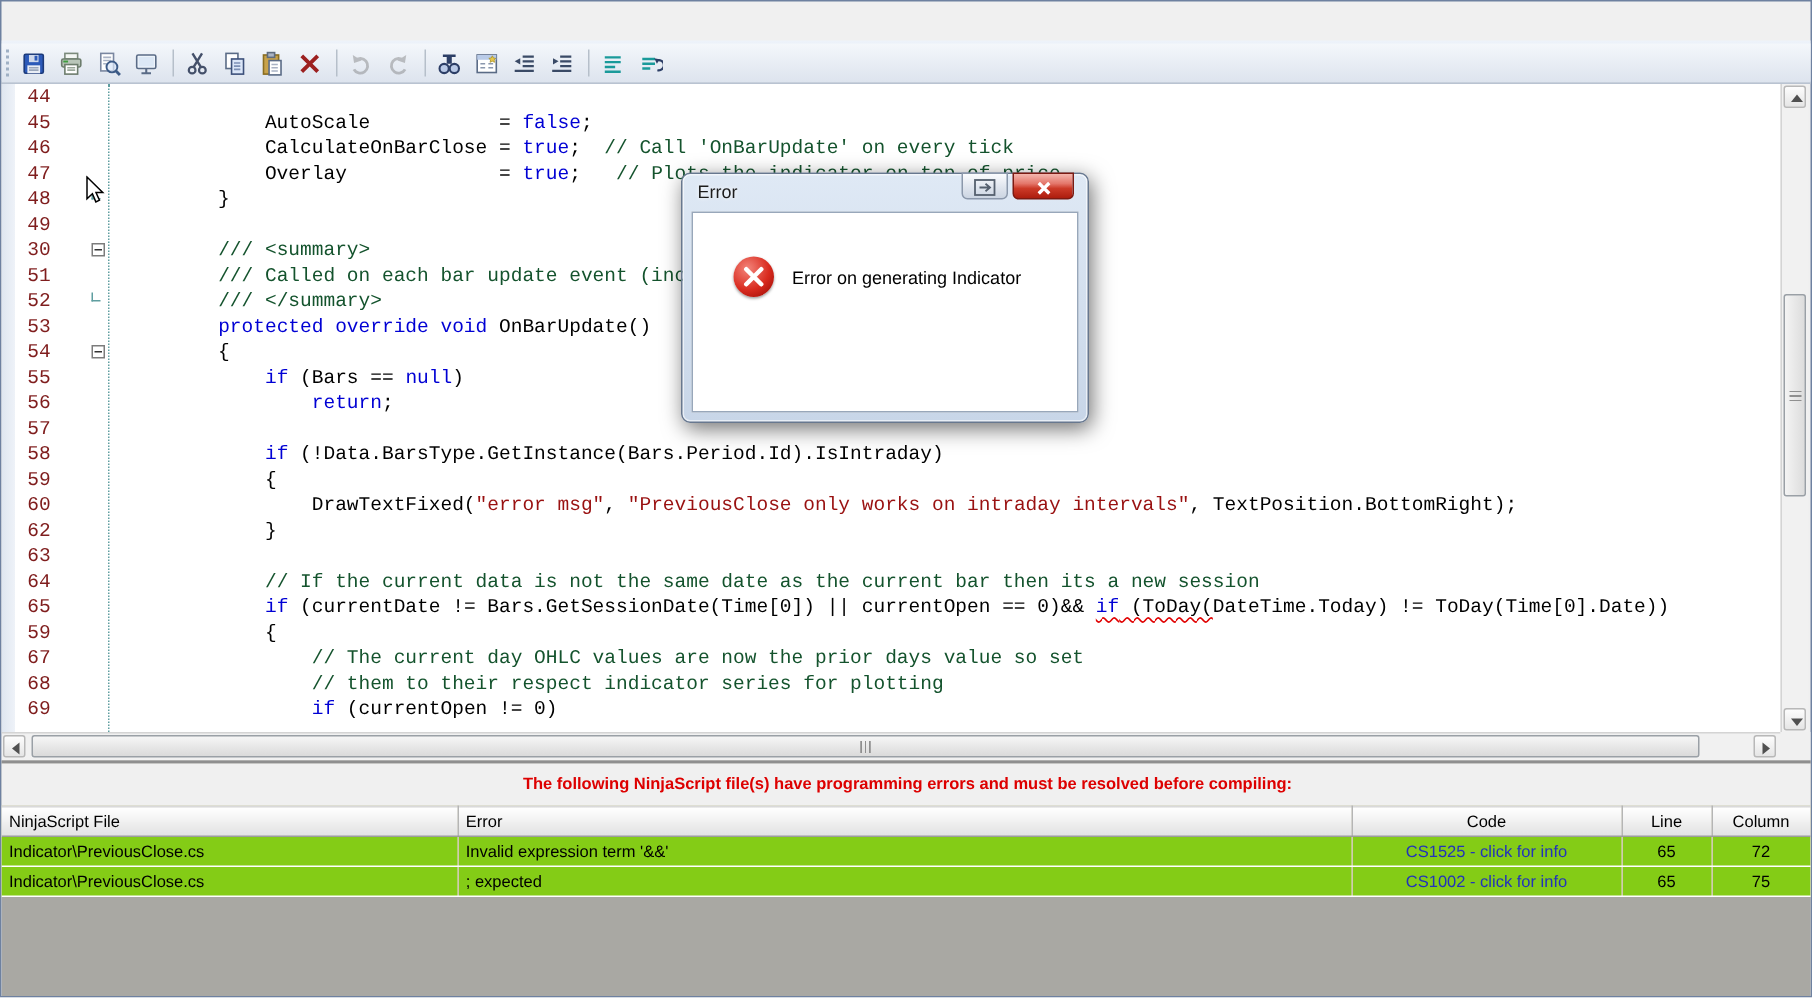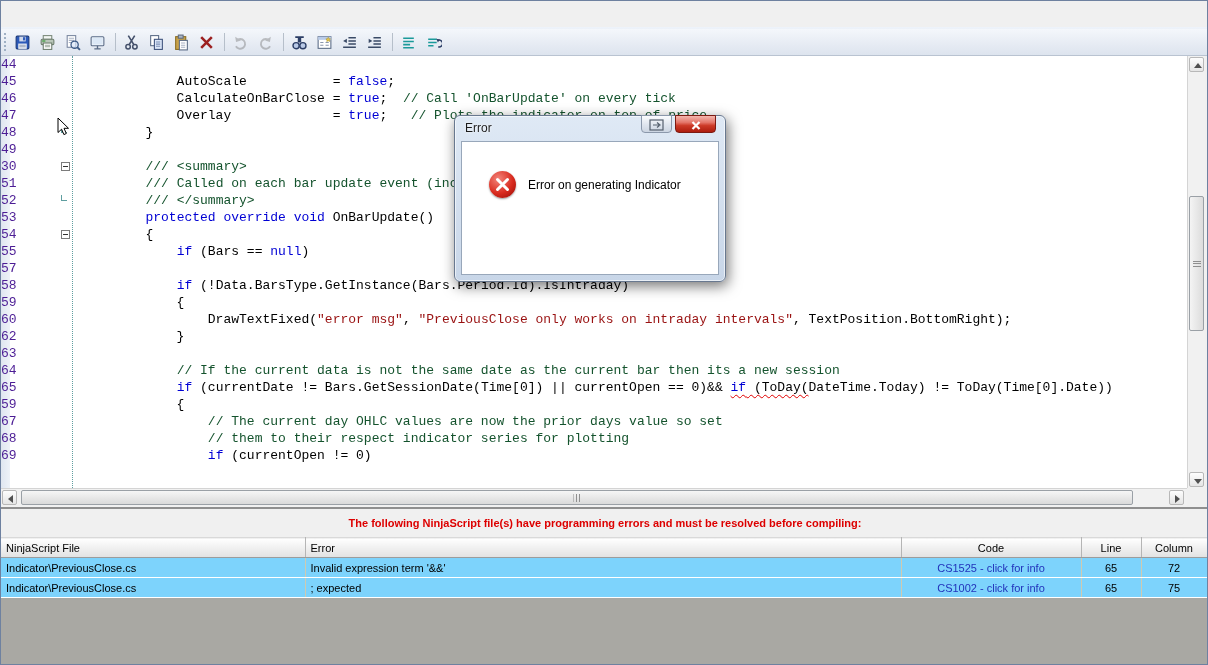--- a/index.html
+++ b/index.html
@@ -25,21 +25,21 @@
   .tb-btn svg { display:block; }
   .tb-btn.disabled { opacity:.4; filter:grayscale(1); }
   .tb-sep { width:1px; height:18px; background:#b6bfca; margin:0 4px; }
 
   
   .editor { position:absolute; left:0; top:55px; width:1186px; height:432px; background:#fff; overflow:hidden; }
   .edge-strip { position:absolute; left:0; top:0; width:9px; height:432px; background:linear-gradient(90deg,#dfe6f0,#eef2f8); }
   .dotline { position:absolute; left:71px; top:0; height:432px; width:0; border-left:1px dotted #5f9ea0; }
   .code-lines { position:absolute; left:0; top:0; }
   .codeline { height:17px; line-height:17px; white-space:pre; font-family:"Liberation Mono","DejaVu Sans Mono",monospace; font-size:13px; }
-  .lnum { display:inline-block; width:58px; padding-right:8px; text-align:left; color:#4c1d95; }
+  .lnum { display:inline-block; width:58px; padding-right:8px; text-align:center; color:#7f1d1d; }
   .foldcell { display:inline-block; width:24px; position:relative; vertical-align:top; height:17px; }
   .foldbox { position:absolute; left:2px; top:4px; width:9px; height:9px; background:#fff; border:1px solid #7c7c7c; }
   .foldbox i { position:absolute; left:1px; right:1px; top:3px; height:1px; background:#333; }
   .foldend { position:absolute; left:2px; top:3px; width:6px; height:6px; border-left:1px solid #5f9ea0; border-bottom:1px solid #5f9ea0; }
   .tk-k { color:#0000d4; }
   .tk-c { color:#14532d; }
   .tk-s { color:#991111; }
   .tk-sq { text-decoration-line:underline; text-decoration-style:wavy; text-decoration-color:#e00000; text-underline-offset:3px; text-decoration-thickness:1px; }
   .mouse-cursor { position:absolute; left:56px; top:61px; z-index:20; }
 
@@ -56,21 +56,21 @@
   .grip.h { width:7px; height:8px; background:repeating-linear-gradient(90deg,#8f8f8f 0 1px,transparent 1px 3px); }
 
   
   .bottom-panel { position:absolute; left:0; top:506px; width:1208px; height:159px; background:#a9a8a3; border-top:2px solid #8f8f8f; }
   .panel-msg { height:28px; background:#f0f0f0; display:flex; align-items:center; justify-content:center;
     font-size:11px; font-weight:bold; color:#dd0000; }
   .etable { width:1206px; border-collapse:collapse; table-layout:fixed; background:#faf7cf; font-size:11px; }
   .etable th { height:20px; background:linear-gradient(#ffffff,#eaeaea 70%,#e2e2e2); font-weight:normal; color:#000;
     border-right:1px solid #b5b5b5; border-bottom:1px solid #9c9c9c; border-top:1px solid #d9d9d9; text-align:left; padding:0 5px; }
   .etable th.cen { text-align:center; }
-  .etable td { height:20px; border-right:1px solid #cfcab0; border-bottom:1px solid #ffffff; padding:0 5px; color:#000; background:#7dd3fc; }
+  .etable td { height:20px; border-right:1px solid #cfcab0; border-bottom:1px solid #ffffff; padding:0 5px; color:#000; background:#84cc16; }
   .etable td.cen { text-align:center; }
   .etable td.link { color:#2233bb; text-align:center; cursor:pointer; }
 
   
   .dialog { position:absolute; left:453px; top:114px; width:272px; height:167px; z-index:50;
     background:linear-gradient(#dfe9f5,#c8d6e8); border:1px solid #68788f; border-radius:6px;
     box-shadow:2px 4px 14px rgba(0,0,0,.55), inset 0 0 0 1px rgba(255,255,255,.6); }
   .dlg-title { position:absolute; left:10px; top:5px; font-size:12px; color:#1c1c1c; text-shadow:0 0 3px #fff; }
   .dlg-btn { position:absolute; top:-1px; height:18px; border-radius:0 0 4px 4px; }
   .dlg-send { right:53px; width:31px; background:linear-gradient(#fbfcfe,#dfe5ee 55%,#ccd5e2); border:1px solid #8b98ab; }
@@ -256,20 +256,21 @@
         <div class="codeline"><span class="lnum">46</span><span class="foldcell"></span><span>            CalculateOnBarClose = </span><span class="tk-k">true</span><span>;  </span><span class="tk-c">// Call 'OnBarUpdate' on every tick</span></div>
         <div class="codeline"><span class="lnum">47</span><span class="foldcell"></span><span>            Overlay             = </span><span class="tk-k">true</span><span>;   </span><span class="tk-c">// Plots the indicator on top of price</span></div>
         <div class="codeline"><span class="lnum">48</span><span class="foldcell"><span class="foldend"></span></span><span>        }</span></div>
         <div class="codeline"><span class="lnum">49</span><span class="foldcell"></span></div>
         <div class="codeline"><span class="lnum">30</span><span class="foldcell"><span class="foldbox"><i></i></span></span><span>        </span><span class="tk-c">/// &lt;summary&gt;</span></div>
         <div class="codeline"><span class="lnum">51</span><span class="foldcell"></span><span>        </span><span class="tk-c">/// Called on each bar update event (incoming tick)</span></div>
         <div class="codeline"><span class="lnum">52</span><span class="foldcell"><span class="foldend"></span></span><span>        </span><span class="tk-c">/// &lt;/summary&gt;</span></div>
         <div class="codeline"><span class="lnum">53</span><span class="foldcell"></span><span>        </span><span class="tk-k">protected override void</span><span> OnBarUpdate()</span></div>
         <div class="codeline"><span class="lnum">54</span><span class="foldcell"><span class="foldbox"><i></i></span></span><span>        {</span></div>
         <div class="codeline"><span class="lnum">55</span><span class="foldcell"></span><span>            </span><span class="tk-k">if</span><span> (Bars == </span><span class="tk-k">null</span><span>)</span></div>
+        <div class="codeline"><span class="lnum">56</span><span class="foldcell"></span><span>                </span><span class="tk-k">return</span><span>;</span></div>
         <div class="codeline"><span class="lnum">57</span><span class="foldcell"></span></div>
         <div class="codeline"><span class="lnum">58</span><span class="foldcell"></span><span>            </span><span class="tk-k">if</span><span> (!Data.BarsType.GetInstance(Bars.Period.Id).IsIntraday)</span></div>
         <div class="codeline"><span class="lnum">59</span><span class="foldcell"></span><span>            {</span></div>
         <div class="codeline"><span class="lnum">60</span><span class="foldcell"></span><span>                DrawTextFixed(</span><span class="tk-s">"error msg"</span><span>, </span><span class="tk-s">"PreviousClose only works on intraday intervals"</span><span>, TextPosition.BottomRight);</span></div>
         <div class="codeline"><span class="lnum">62</span><span class="foldcell"></span><span>            }</span></div>
         <div class="codeline"><span class="lnum">63</span><span class="foldcell"></span></div>
         <div class="codeline"><span class="lnum">64</span><span class="foldcell"></span><span>            </span><span class="tk-c">// If the current data is not the same date as the current bar then its a new session</span></div>
         <div class="codeline"><span class="lnum">65</span><span class="foldcell"></span><span>            </span><span class="tk-k">if</span><span> (currentDate != Bars.GetSessionDate(Time[0]) || currentOpen == 0)&amp;&amp; </span><span class="tk-k tk-sq">if</span><span class="tk-sq"> (ToDay(</span><span>DateTime.Today) != ToDay(Time[0].Date))</span></div>
         <div class="codeline"><span class="lnum">59</span><span class="foldcell"></span><span>            {</span></div>
         <div class="codeline"><span class="lnum">67</span><span class="foldcell"></span><span>                </span><span class="tk-c">// The current day OHLC values are now the prior days value so set</span></div>

